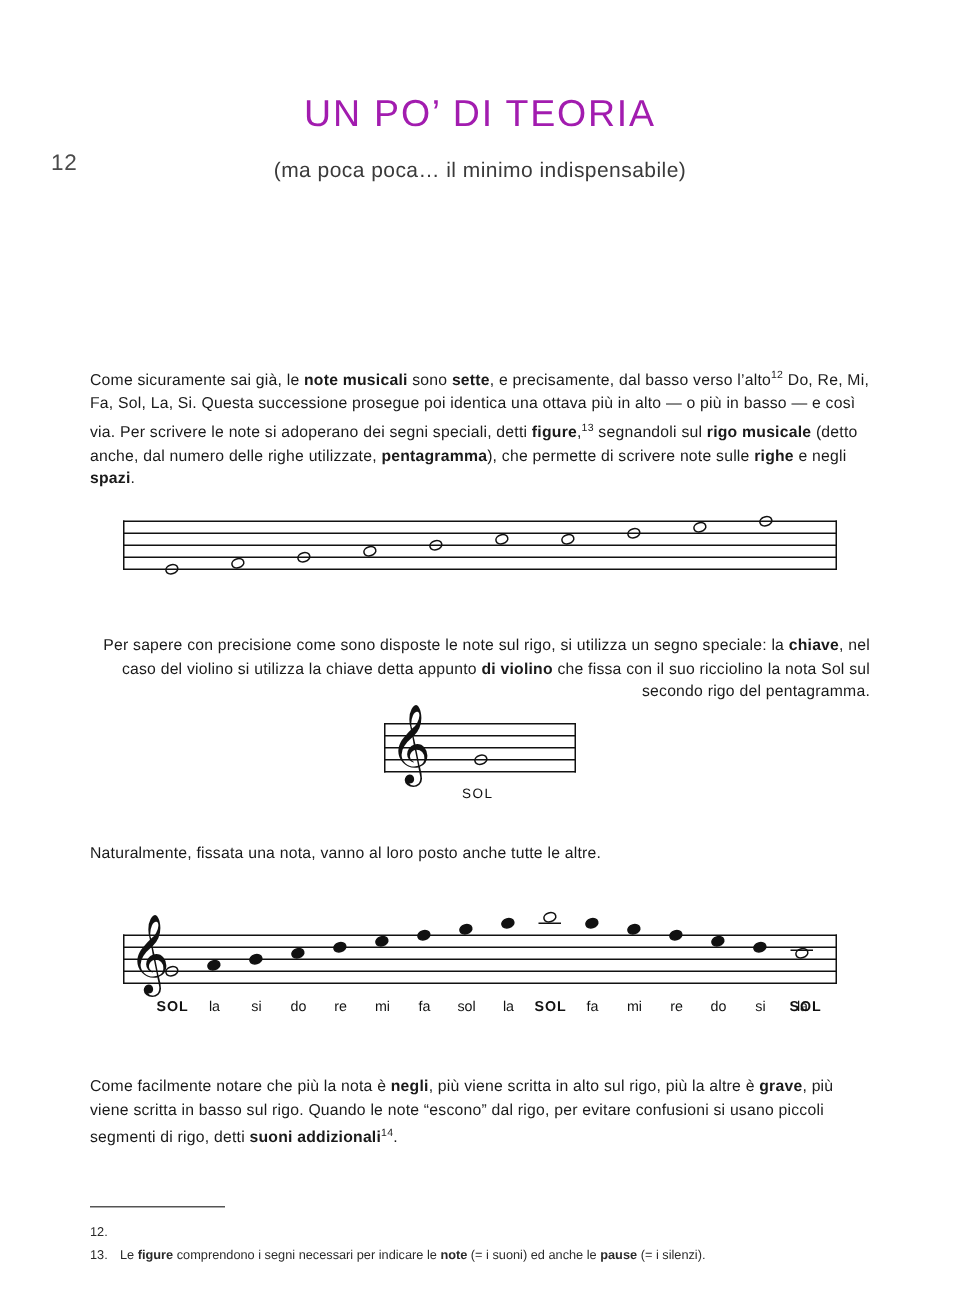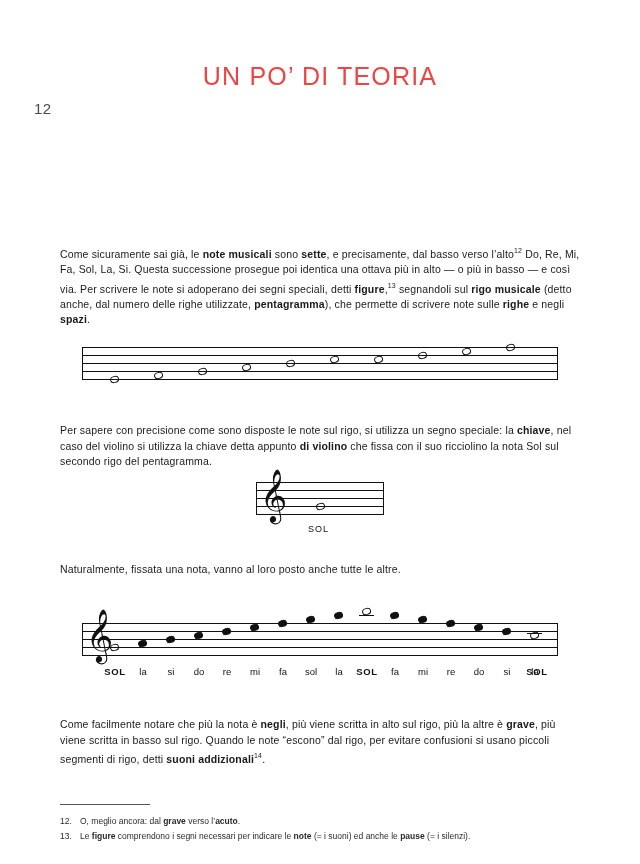--- a/index.html
+++ b/index.html
@@ -26,21 +26,21 @@
     left: 34px;
     top: 38px;
     font-size: 15px;
     color: #4a4a4a;
     letter-spacing: 0.5px;
   }
   .title {
     text-align: center;
     font-size: 25px;
     letter-spacing: 1.2px;
-    color: #ef4444;
+    color: #a21caf;
     margin: 62px 0 13px 0;
     font-weight: 400;
   }
   .subtitle {
     text-align: center;
     font-size: 14px;
     color: #3a3a3a;
     margin: 14px 0 0 0;
     letter-spacing: 0.3px;
   }
@@ -51,21 +51,21 @@
     font-size: 10.5px;
     line-height: 15.5px;
     color: #1a1a1a;
     text-align: left;
     letter-spacing: 0.15px;
   }
   .body-block b { font-weight: 700; }
   .sup { font-size: 7px; vertical-align: super; }
 
   .para1 { top: 181px; }
-  .para2 { top: 361px; }
+  .para2 { top: 361px; text-align: right; }
   .para3 { top: 500px; }
   .para4 { top: 655px; }
 
   
   .staff-wrap {
     position: absolute;
   }
   .staff {
     position: relative;
     width: 100%;
@@ -164,20 +164,21 @@
   .footnotes b { font-weight: 700; }
 </style>
 </head>
 <body>
 
 <div class="page">
 
   <div class="page-number">12</div>
 
   <h1 class="title">UN PO’ DI TEORIA</h1>
+  <div class="subtitle">(ma poca poca… il minimo indispensabile)</div>
 
   <div class="body-block para1"><span>Come sicuramente sai già, le </span><b>note musicali</b><span> sono </span><b>sette</b><span>, e precisamente, dal basso verso l’alto</span><span class="sup">12</span><span> Do, Re, Mi, Fa, Sol, La, Si. Questa successione prosegue poi identica una ottava più in alto — o più in basso — e così via. Per scrivere le note si adoperano dei segni speciali, detti </span><b>figure</b><span>,</span><span class="sup">13</span><span> segnandoli sul </span><b>rigo musicale</b><span> (detto anche, dal numero delle righe utilizzate, </span><b>pentagramma</b><span>), che permette di scrivere note sulle </span><b>righe</b><span> e negli </span><b>spazi</b><span>.</span></div>
 
   <div class="staff-wrap" id="staff1">
     <div class="staff">
       <div class="line" style="top:0px"></div>
       <div class="line" style="top:8px"></div>
       <div class="line" style="top:16px"></div>
       <div class="line" style="top:24px"></div>
       <div class="line" style="top:32px"></div>
@@ -268,21 +269,20 @@
     <span class="strong" style="top: 0px; left: 455px; margin-left: 0px;">SOL</span>
   </div>
 
   <div class="body-block para4"><span>Come facilmente notare che più la nota è </span><b>negli</b><span>, più viene scritta in alto sul rigo, più la altre è </span><b>grave</b><span>, più viene scritta in basso sul rigo. Quando le note “escono” dal rigo, per evitare confusioni si usano piccoli segmenti di rigo, detti </span><b>suoni addizionali</b><span class="sup">14</span><span>.</span></div>
 
   <div class="fn-rule"></div>
 
   <div class="footnotes">
     <div class="fn">
       <span class="num">12.</span>
-      <span><span>O, meglio ancora: dal </span><b>grave</b><span> verso l’</span><b>acuto</b><span>.</span></span>
     </div>
     <div class="fn">
       <span class="num">13.</span>
       <span><span>Le </span><b>figure</b><span> comprendono i segni necessari per indicare le </span><b>note</b><span> (= i suoni) ed anche le </span><b>pause</b><span> (= i silenzi).</span></span>
     </div>
   </div>
 
 </div>
 
 </body></html>

